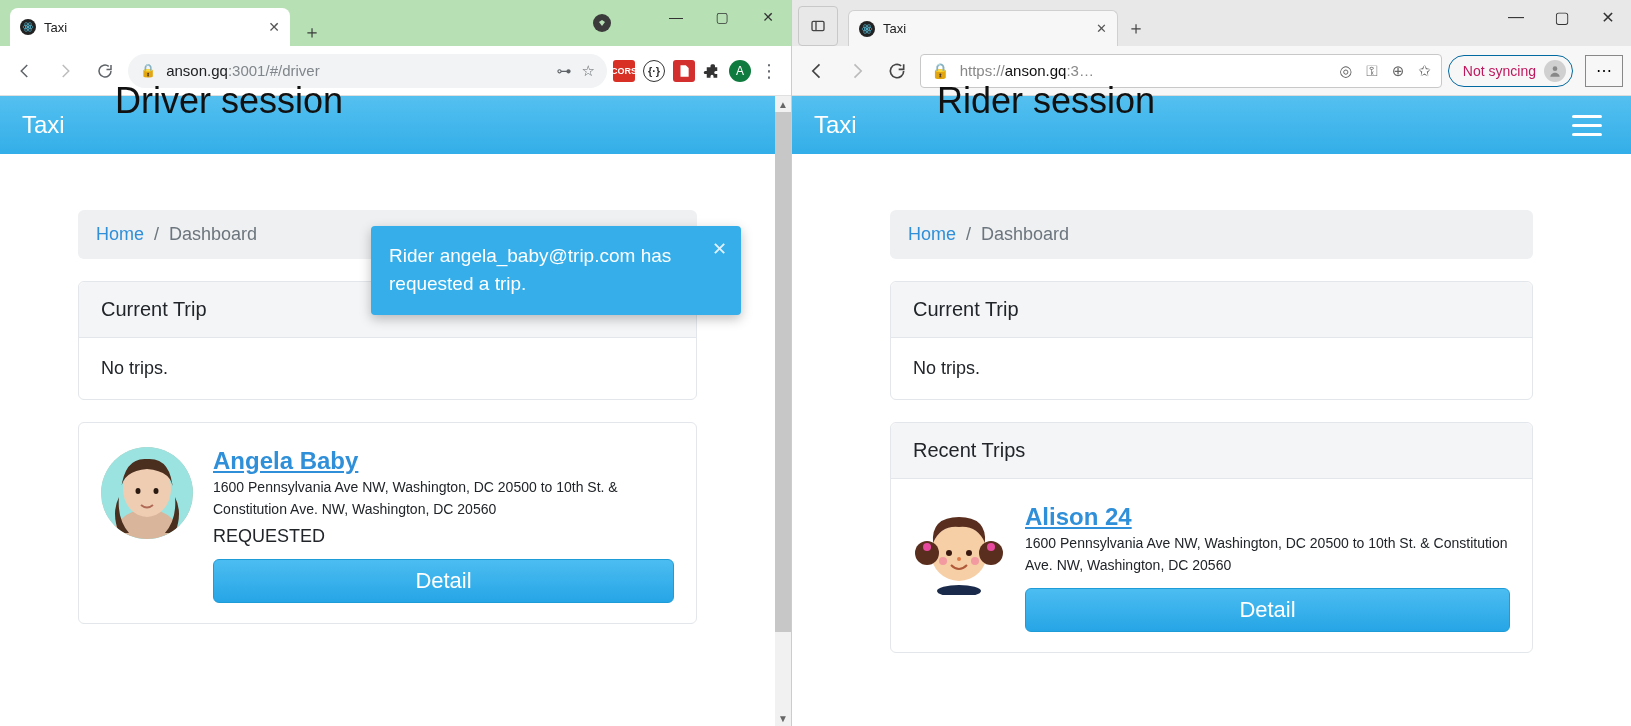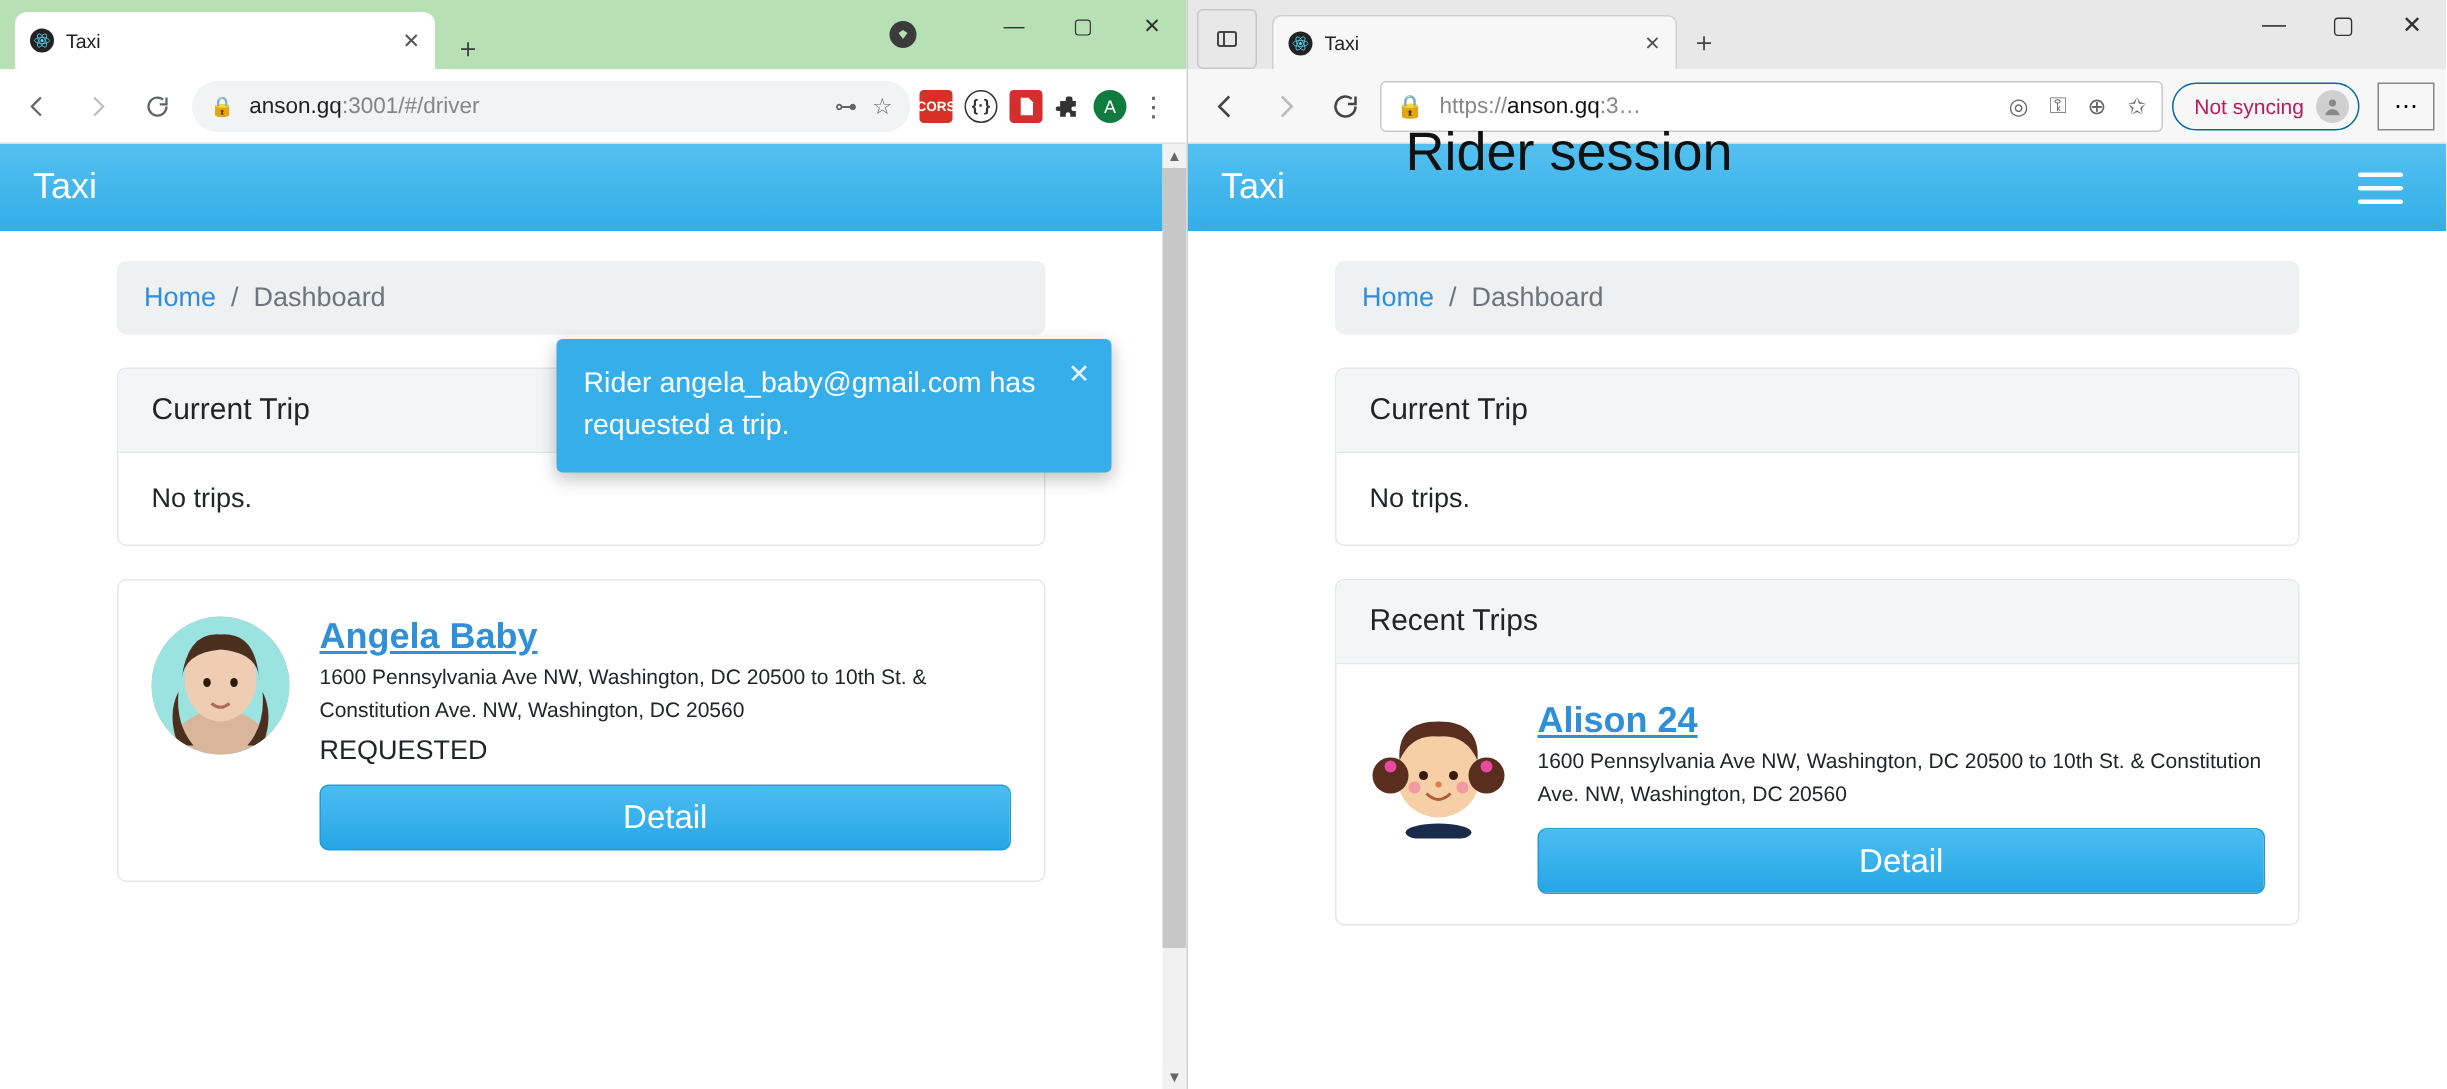--- a/index.html
+++ b/index.html
@@ -172,20 +172,21 @@
     color:#fff;font-size:24px;
   }
   .hamburger{
     margin-left:auto;width:44px;height:44px;
     display:flex;flex-direction:column;justify-content:center;align-items:center;gap:6px;
   }
   .hamburger span{width:30px;height:3px;background:#fff;border-radius:2px;}
 
   .page-body{
     padding:20px 78px 0 78px;
+    margin-top:36px;
   }
   .pane-right .page-body{padding:20px 98px 0 98px;}
 
   .breadcrumb{
     background:#eef0f2;border-radius:6px;padding:14px 18px;
     font-size:18px;color:#6c757d;display:flex;gap:10px;align-items:center;
     margin-bottom:22px;
   }
   .breadcrumb a{color:#2f8fd8;text-decoration:none;}
 
@@ -324,34 +325,35 @@
         <div class="ext-puzzle">
           <svg width="18" height="18" viewBox="0 0 24 24" fill="#333">
               <path d="M14 3a2 2 0 0 1 2 2v2h3v5h-2a2 2 0 0 0 0 4h2v5h-5v-2a2 2 0 0 0-4 0v2H5v-5H3a2 2 0 0 1 0-4h2V7h5V5a2 2 0 0 1 2-2z"></path>
             </svg>
         </div>
         <div class="ext-avatar">A</div>
         <div class="ext-menu">⋮</div>
       </div>
     </div>
 
+    <div class="session-label">Driver session</div>
 
     <div class="app-viewport">
       <div class="fake-scroll">
         <div class="fake-arrow" style="top:0;">▲</div>
         <div class="fake-thumb" style="top:16px;"></div>
         <div class="fake-arrow" style="bottom:0;">▼</div>
       </div>
 
       <div class="app-header">
         <span>Taxi</span>
       </div>
 
       <div class="toast">
-        <span>Rider angela_baby@gmail.com has requested a trip.</span>
+        <span>Rider angela_baby@trip.com has requested a trip.</span>
         <span class="toast-close">✕</span>
       </div>
 
       <div class="page-body" style="padding-right:94px;">
         <div class="breadcrumb">
           <a href="#">Home</a>
           <span>/</span>
           <span>Dashboard</span>
         </div>
 

